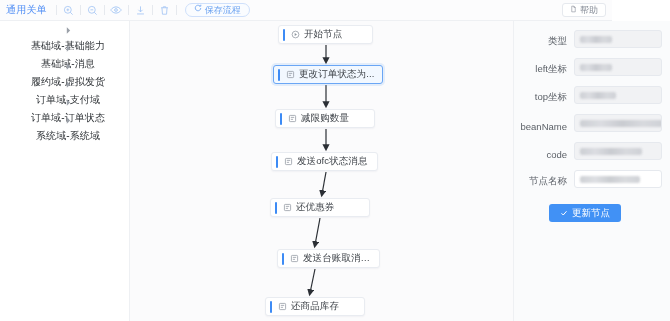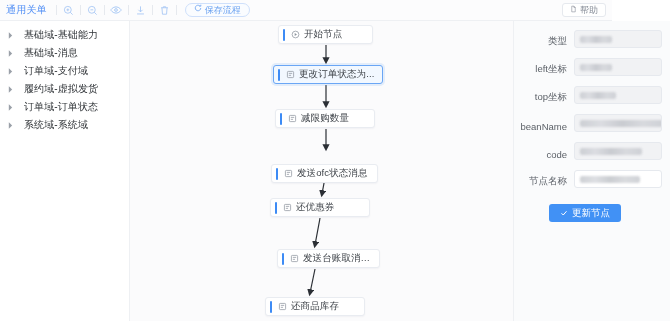--- a/index.html
+++ b/index.html
@@ -72,22 +72,23 @@
     position: absolute; left: 0; top: 21px;
     width: 130px; height: 300px;
     background: #ffffff;
     border-right: 1px solid #eef0f3;
     padding-top: 5px;
   }
   .tree-item {
     display: flex; align-items: center;
     height: 18px;
     padding-left: 7px;
-    gap: 11px;
-    white-space: nowrap;
+    gap: 5px;
+    white-space: nowrap;
+    flex-direction: column;
   }
   .tree-caret {
     width: 6px; height: 8px;
     display: flex; align-items: center; justify-content: center;
     color: #9aa0a8;
     flex: none;
   }
   .tree-caret svg { display: block; }
   .tree-label {
     font-size: 10px;
@@ -304,29 +305,29 @@
           </svg>
       </span>
       <span class="tree-label">基础域-消息</span>
     </div>
     <div class="tree-item">
       <span class="tree-caret">
         <svg width="5" height="7" viewBox="0 0 6 8" fill="currentColor">
             <path d="M1 0l4 4-4 4z"></path>
           </svg>
       </span>
-      <span class="tree-label">订单域-支付域</span>
+      <span class="tree-label">履约域-虚拟发货</span>
     </div>
     <div class="tree-item">
       <span class="tree-caret">
         <svg width="5" height="7" viewBox="0 0 6 8" fill="currentColor">
             <path d="M1 0l4 4-4 4z"></path>
           </svg>
       </span>
-      <span class="tree-label">履约域-虚拟发货</span>
+      <span class="tree-label">订单域-支付域</span>
     </div>
     <div class="tree-item">
       <span class="tree-caret">
         <svg width="5" height="7" viewBox="0 0 6 8" fill="currentColor">
             <path d="M1 0l4 4-4 4z"></path>
           </svg>
       </span>
       <span class="tree-label">订单域-订单状态</span>
     </div>
     <div class="tree-item">
@@ -383,21 +384,21 @@
       <span class="nicon">
         <svg width="9" height="9" viewBox="0 0 16 16" fill="none" stroke="currentColor" stroke-width="1.3">
           <rect x="2.5" y="2.5" width="11" height="11" rx="1.5"></rect>
             <line x1="5" y1="6" x2="11" y2="6"></line>
             <line x1="5" y1="9.5" x2="9" y2="9.5"></line>
         </svg>
       </span>
       <span class="nlabel">减限购数量</span>
     </div>
 
-    <div class="node" style="left:141px;top:131px;width:107px;margin-top:12px;">
+    <div class="node" style="left:141px;top:131px;width:107px;">
       <span class="bar"></span>
       <span class="nicon">
         <svg width="9" height="9" viewBox="0 0 16 16" fill="none" stroke="currentColor" stroke-width="1.3">
           <rect x="2.5" y="2.5" width="11" height="11" rx="1.5"></rect>
             <line x1="5" y1="6" x2="11" y2="6"></line>
             <line x1="5" y1="9.5" x2="9" y2="9.5"></line>
         </svg>
       </span>
       <span class="nlabel">发送ofc状态消息</span>
     </div>

